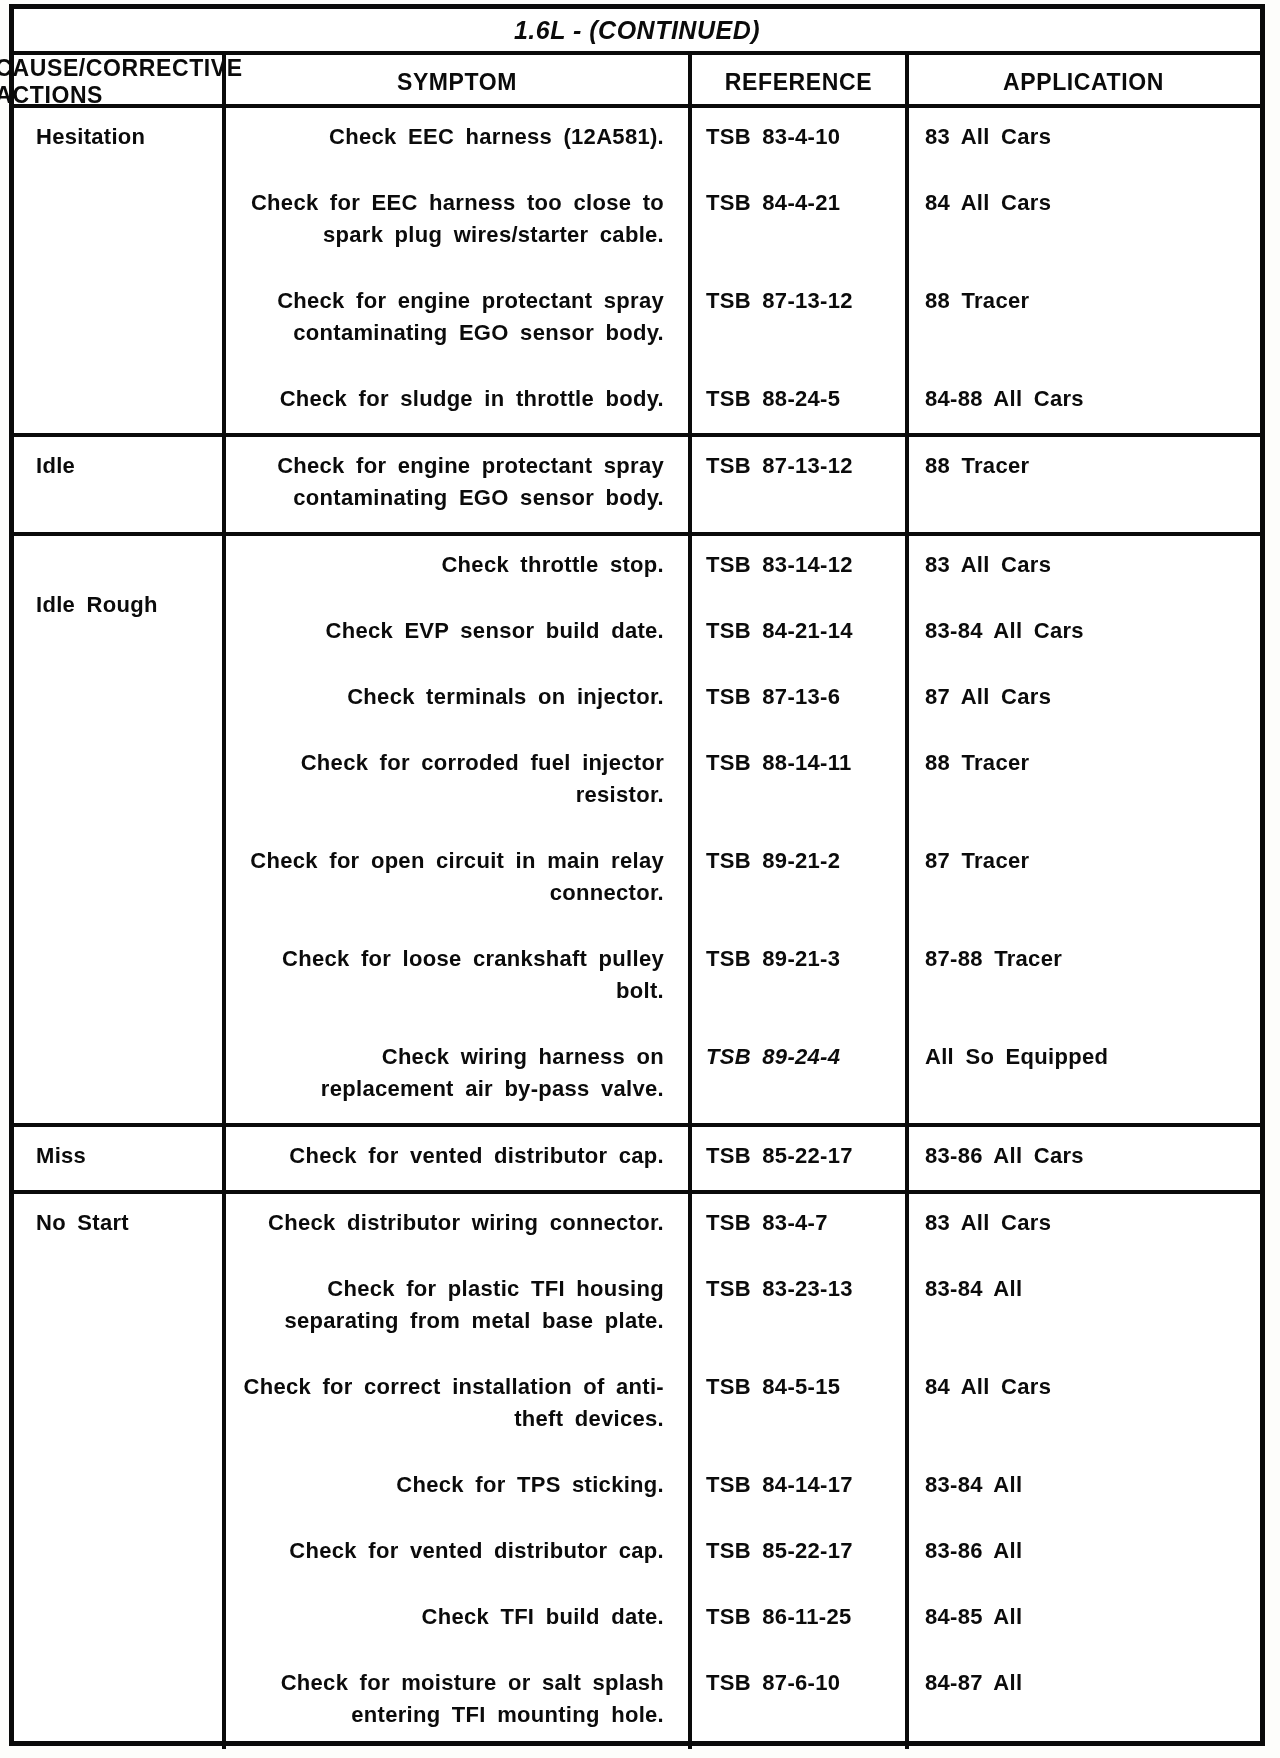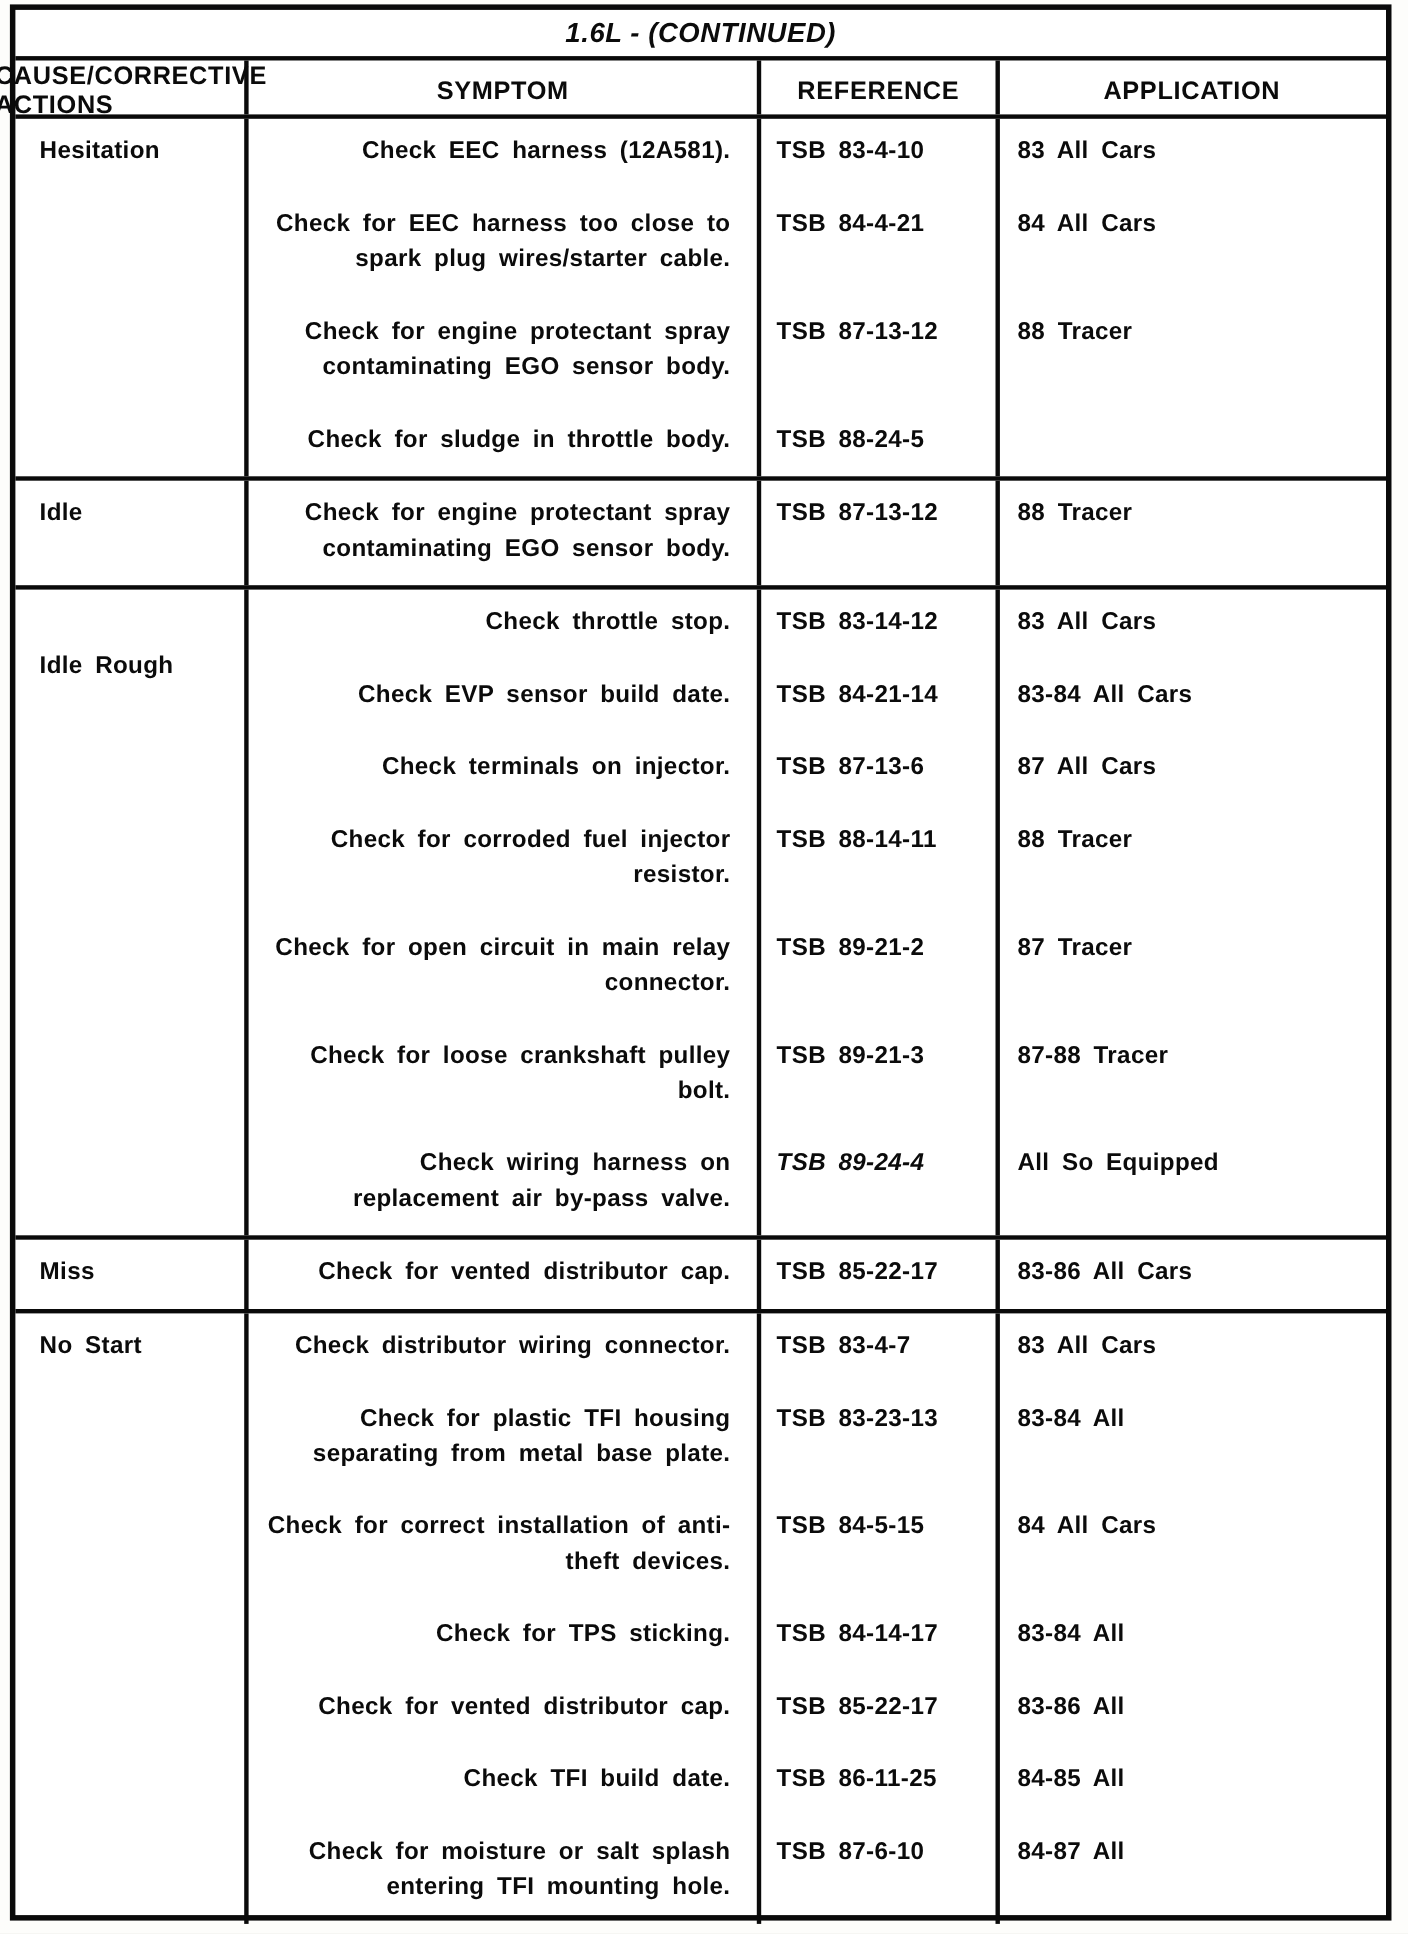--- a/index.html
+++ b/index.html
@@ -111,20 +111,21 @@
           <div class="r-cell cell-text entry-first" style="grid-row: 1;">TSB 83-4-10</div>
           <div class="a-cell cell-text entry-first" style="grid-row: 1;">83 All Cars</div>
           <div class="c-cell cell-text" style="grid-row: 2;">Check for EEC harness too close to spark plug wires/starter cable.</div>
           <div class="r-cell cell-text" style="grid-row: 2;">TSB 84-4-21</div>
           <div class="a-cell cell-text" style="grid-row: 2;">84 All Cars</div>
           <div class="c-cell cell-text" style="grid-row: 3;">Check for engine protectant spray contaminating EGO sensor body.</div>
           <div class="r-cell cell-text" style="grid-row: 3;">TSB 87-13-12</div>
           <div class="a-cell cell-text" style="grid-row: 3;">88 Tracer</div>
           <div class="c-cell cell-text entry-last" style="grid-row: 4;">Check for sludge in throttle body.</div>
           <div class="r-cell cell-text entry-last" style="grid-row: 4;">TSB 88-24-5</div>
+          <div class="a-cell cell-text entry-last" style="grid-row: 4;">84-88 All Cars</div>
           <div class="vline v1"></div>
           <div class="vline v2"></div>
           <div class="vline v3"></div>
         </div>
         <div class="symptom-row">
           <div class="sym-cell cell-text" style="grid-row: 1 / span 1;">Idle</div>
           <div class="c-cell cell-text entry-first entry-last" style="grid-row: 1;">Check for engine protectant spray contaminating EGO sensor body.</div>
           <div class="r-cell cell-text entry-first entry-last" style="grid-row: 1;">TSB 87-13-12</div>
           <div class="a-cell cell-text entry-first entry-last" style="grid-row: 1;">88 Tracer</div>
           <div class="vline v1"></div>

